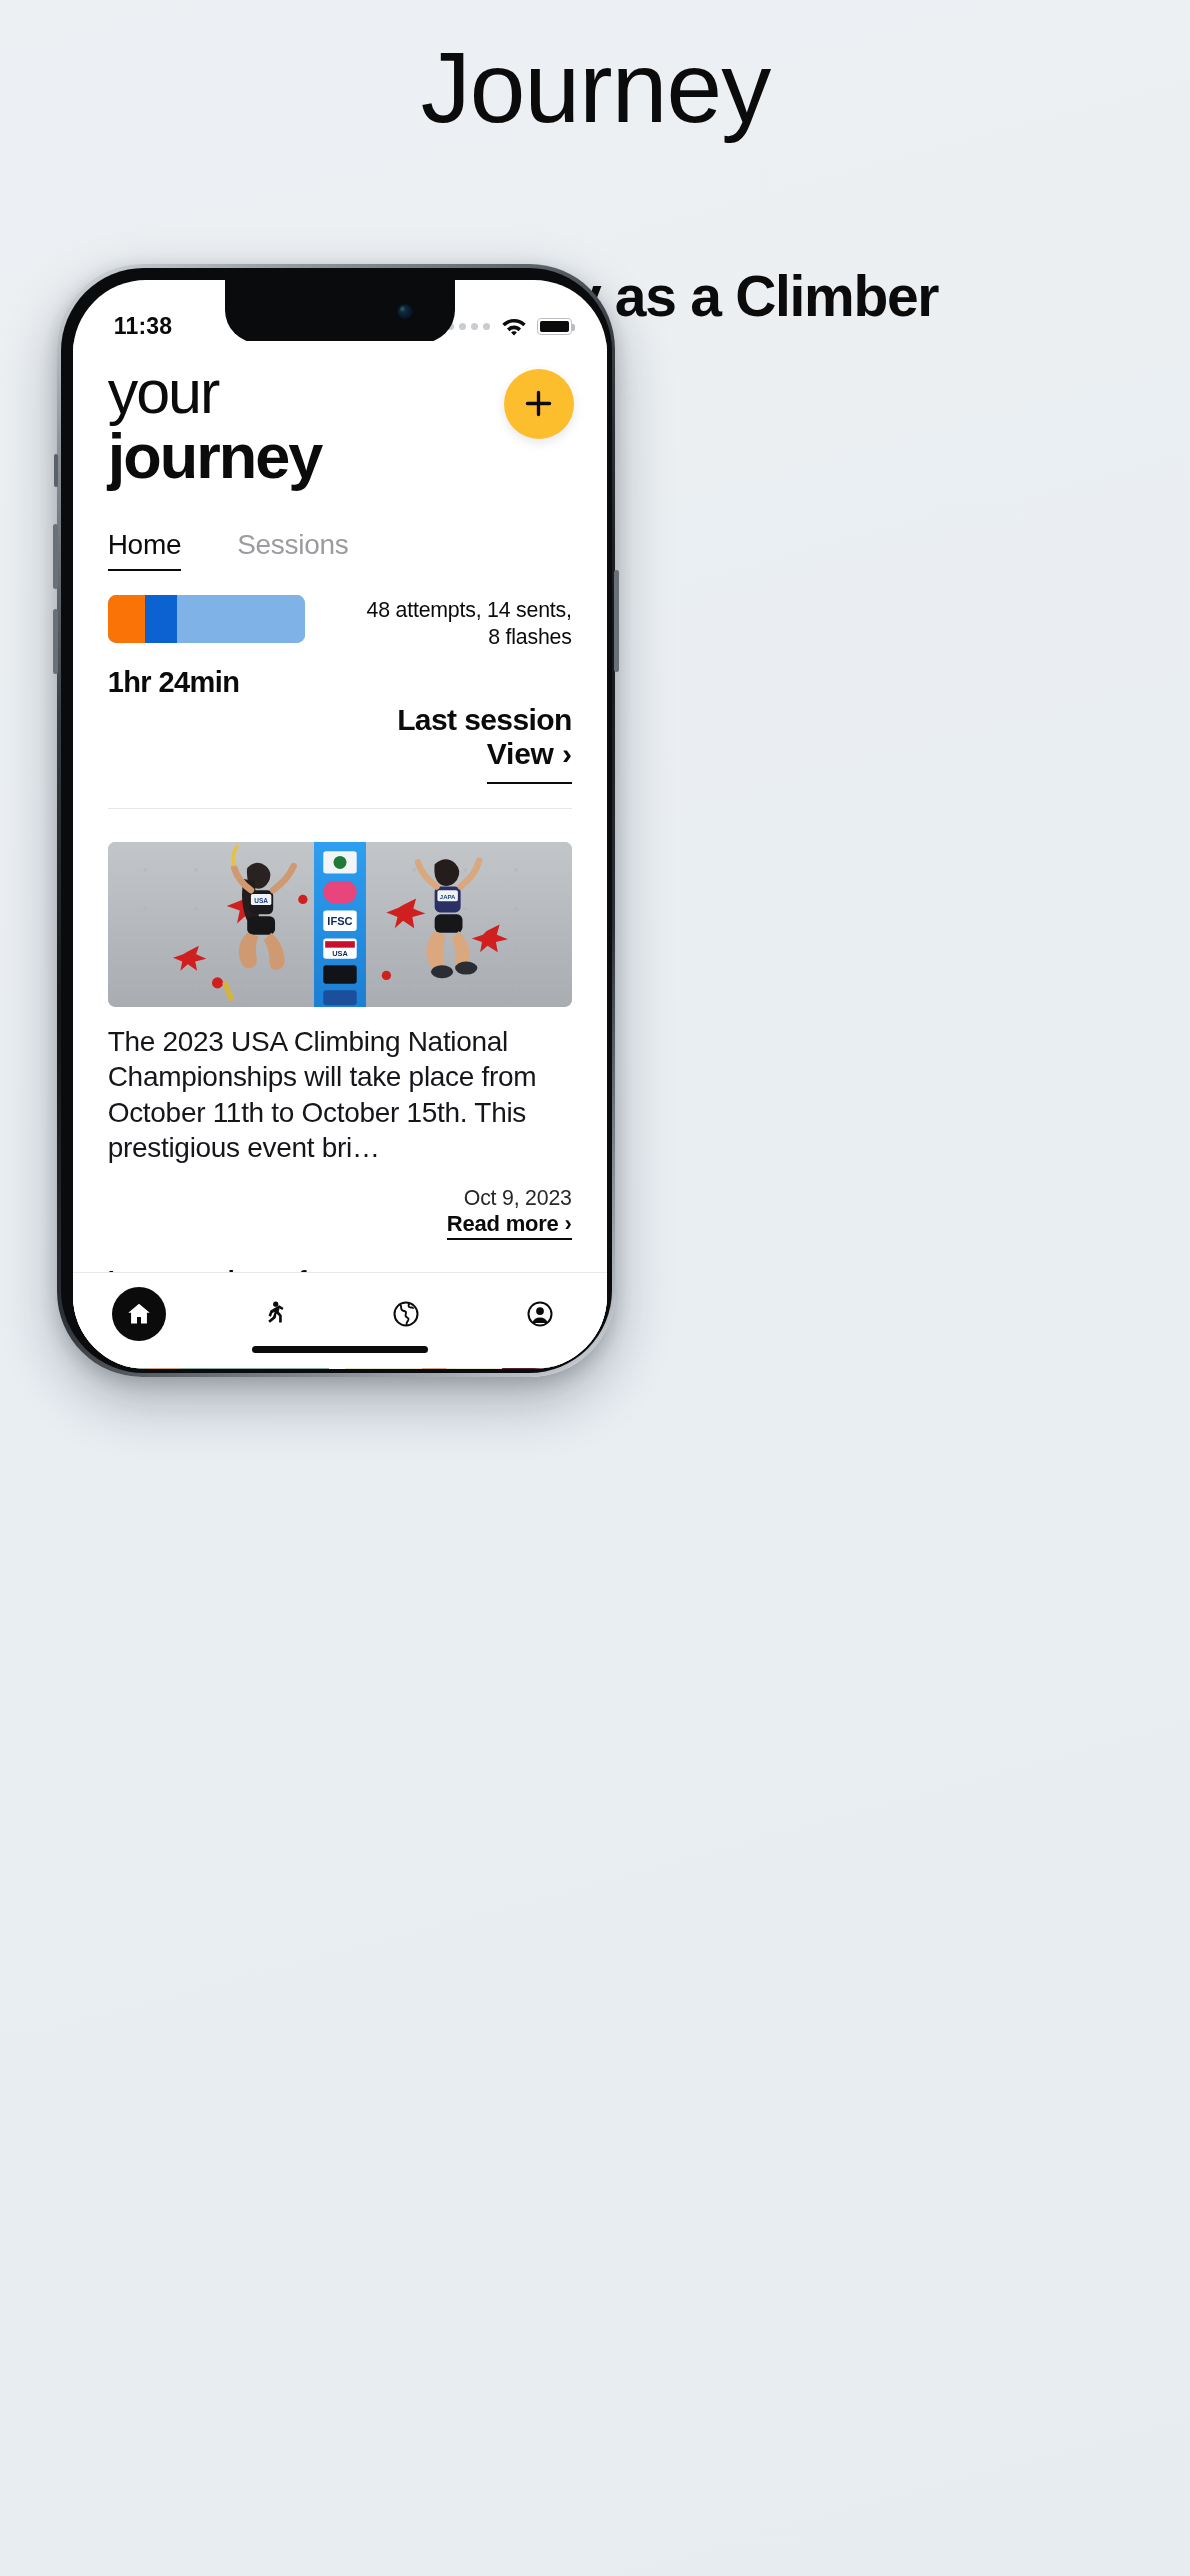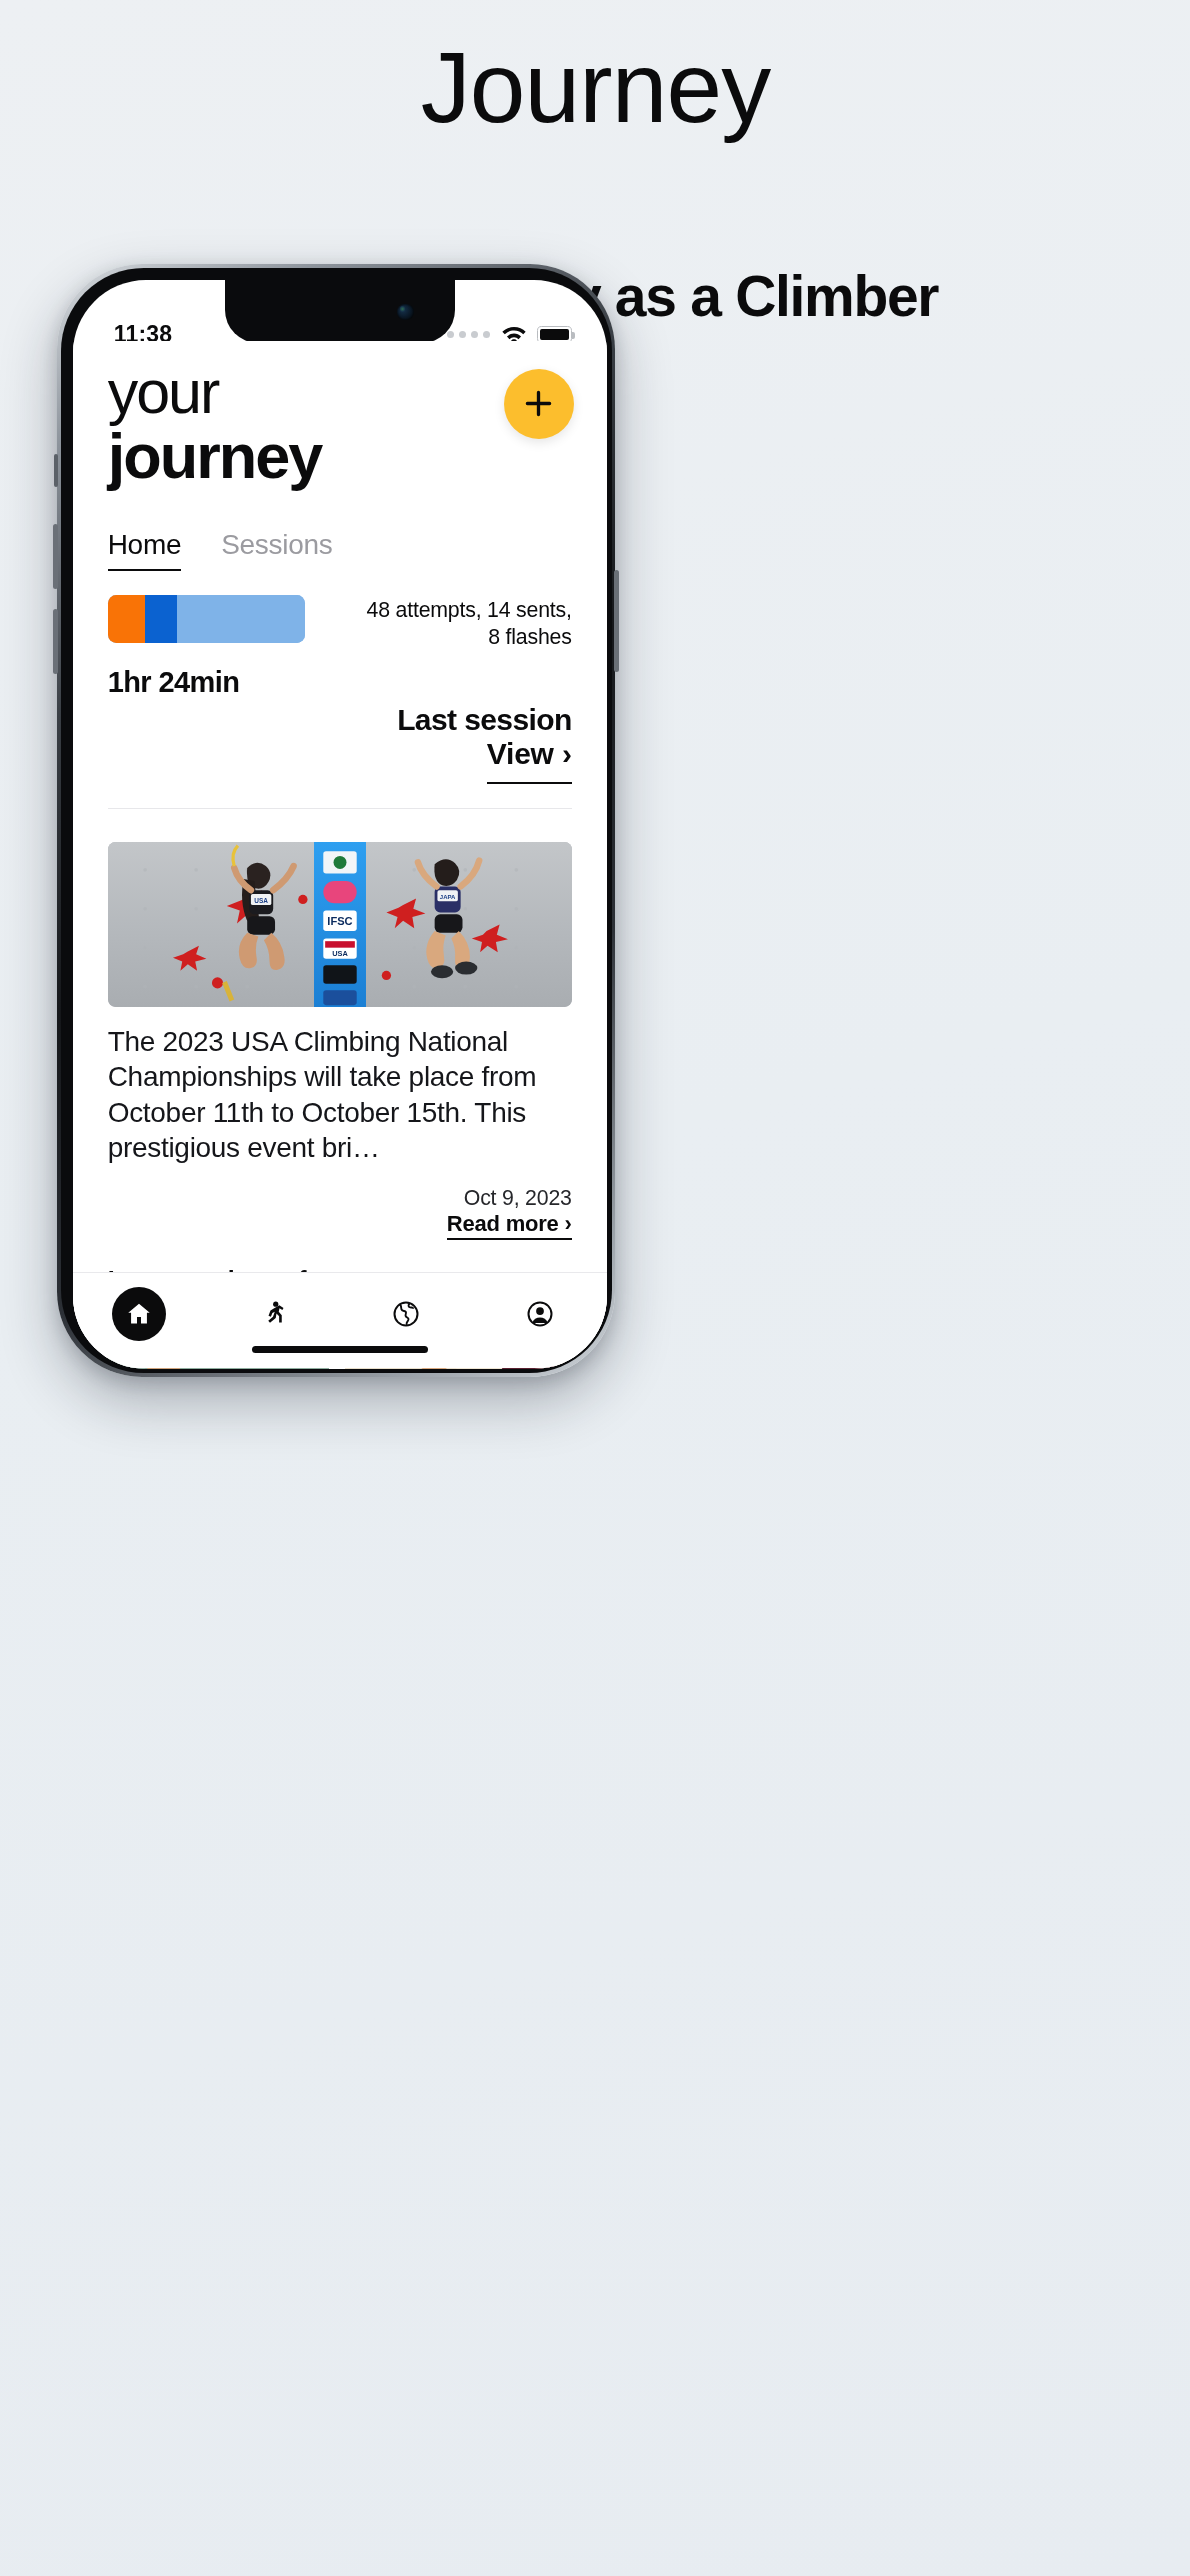--- a/index.html
+++ b/index.html
@@ -73,21 +73,21 @@
     background:radial-gradient(circle at 35% 35%,#16324d 0%,#0c1c2c 45%,#050809 100%);
     box-shadow:inset 0 0 2.8px #000;
   }
   .notch-cam::after{
     content:""; position:absolute; left:2.8px; top:2.8px;
     width:5.6px;height:5.6px;border-radius:50%;
     background:radial-gradient(circle,#2e6b52 0%, #15324b 70%);
   }
   
   .statusbar{
-    position:absolute; top:16px; left:0; width:534px; height:61px;
+    position:absolute; top:8px; left:0; width:534px; height:61px;
     display:flex; align-items:center; justify-content:space-between;
     padding:16.7px 35px 0 41px;
   }
   .sb-time{font-size:23px;font-weight:600;letter-spacing:0.2px;color:#0b0b0c;}
   .sb-right{display:flex;align-items:center;gap:10.2px;}
   .sb-dots{display:flex;gap:4.6px;align-items:center;}
   .sb-dots i{width:7.4px;height:7.4px;border-radius:50%;background:#c9ccd0;display:block;}
   .sb-wifi{width:26px;height:18.5px;display:block;}
   .sb-batt{
     position:relative;width:35px;height:17.6px;border-radius:4.6px;
@@ -110,21 +110,21 @@
   .fab{
     position:absolute; right:33px; top:28px;
     width:70px;height:70px;border-radius:50%;
     background:#fcbe2d;
     display:flex;align-items:center;justify-content:center;
     box-shadow:0 3.7px 11px rgba(0,0,0,.10);
     cursor:pointer;
   }
   .fab svg{width:37px;height:37px;display:block;}
   
-  .tabs{ display:flex; gap:40px; padding:41px 35px 0 35px; }
+  .tabs{ display:flex; gap:56px; padding:41px 35px 0 35px; }
   .tab{ font-size:28px; font-weight:400; color:#9b9ba0; padding-bottom:8.3px; cursor:pointer; letter-spacing:-0.3px;}
   .tab.active{ color:#0b0b0c; border-bottom:2.8px solid #0b0b0c; }
   
   .session{ padding:24px 35px 0 35px; }
   .session-top{ display:flex; align-items:flex-start; justify-content:space-between; gap:30px;}
   .bar{
     width:197px; height:48px; border-radius:8.3px; overflow:hidden;
     display:flex; background:#7fb3e8;
   }
   .bar .seg-orange{ width:19%; background:#f97306; }

